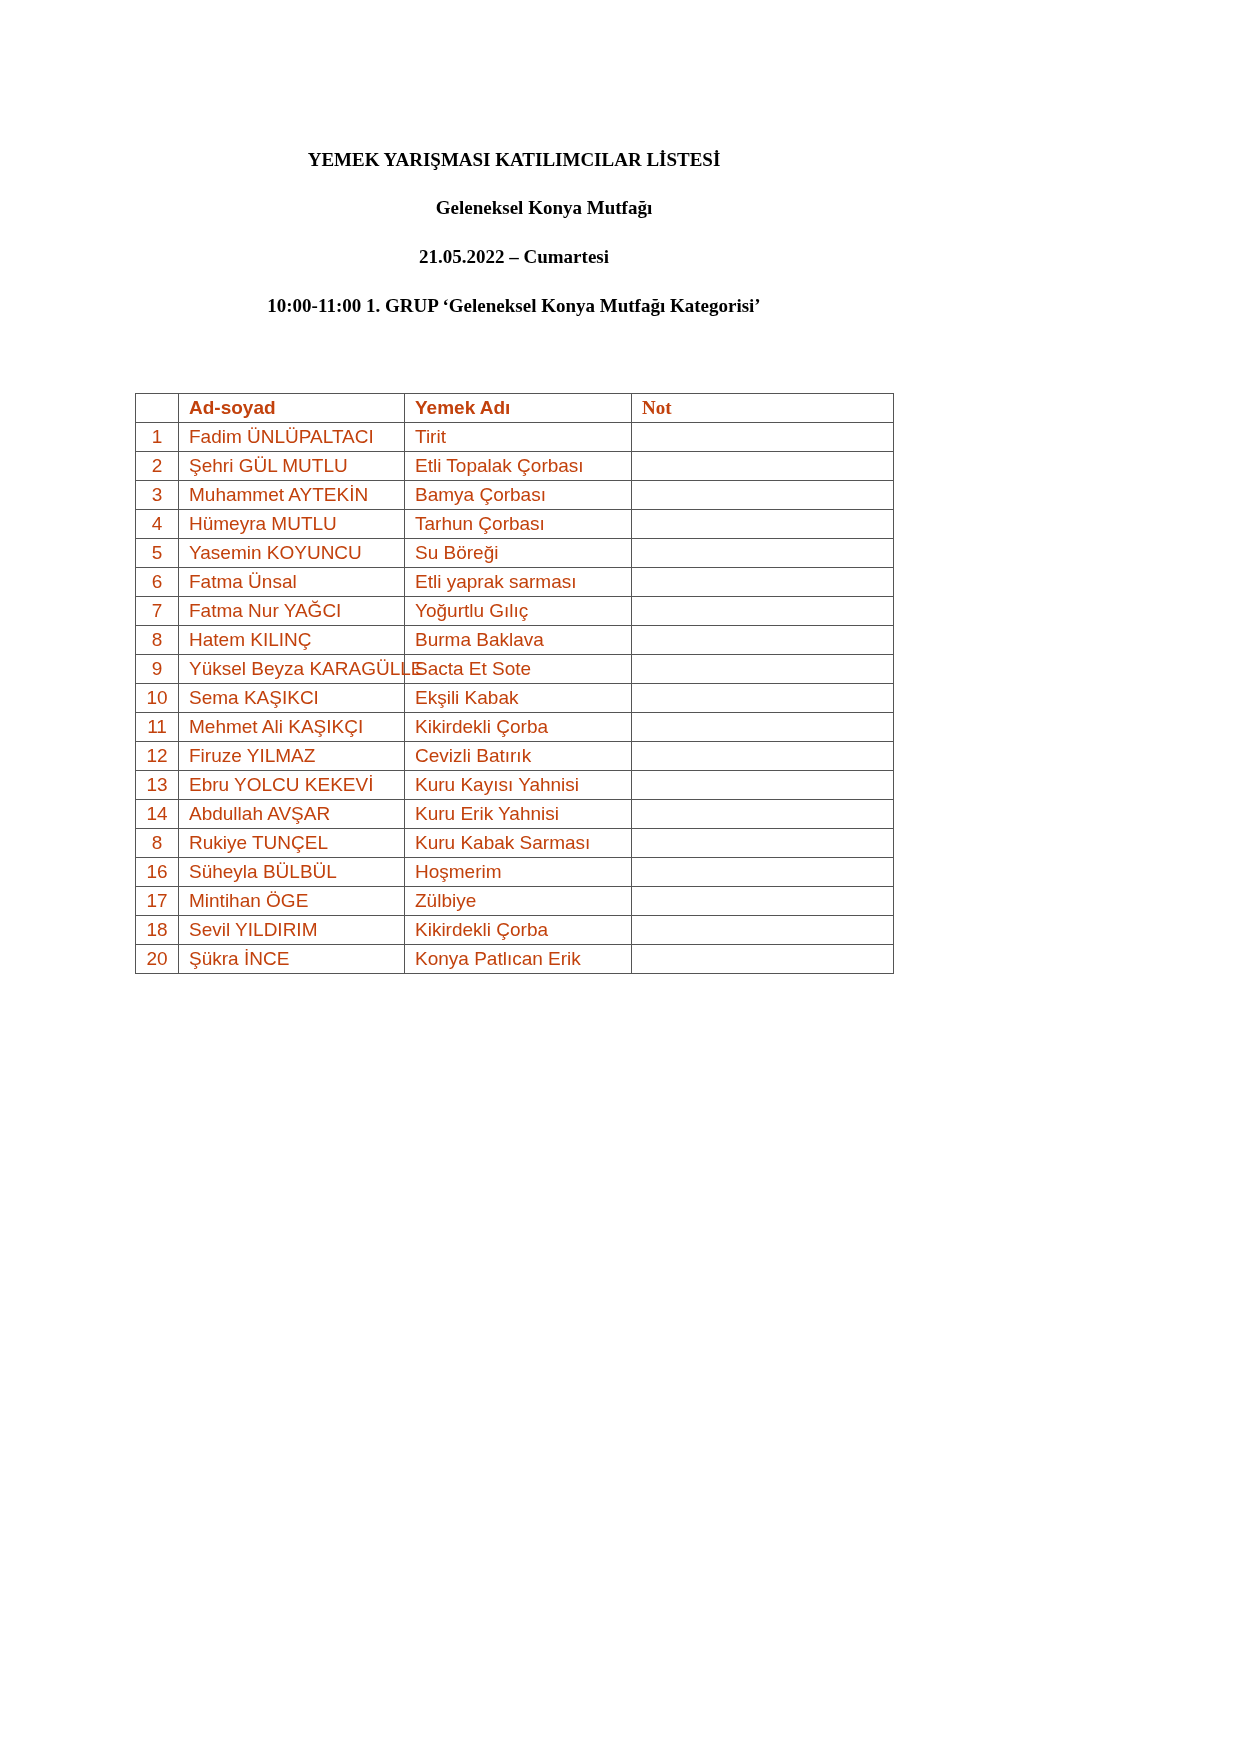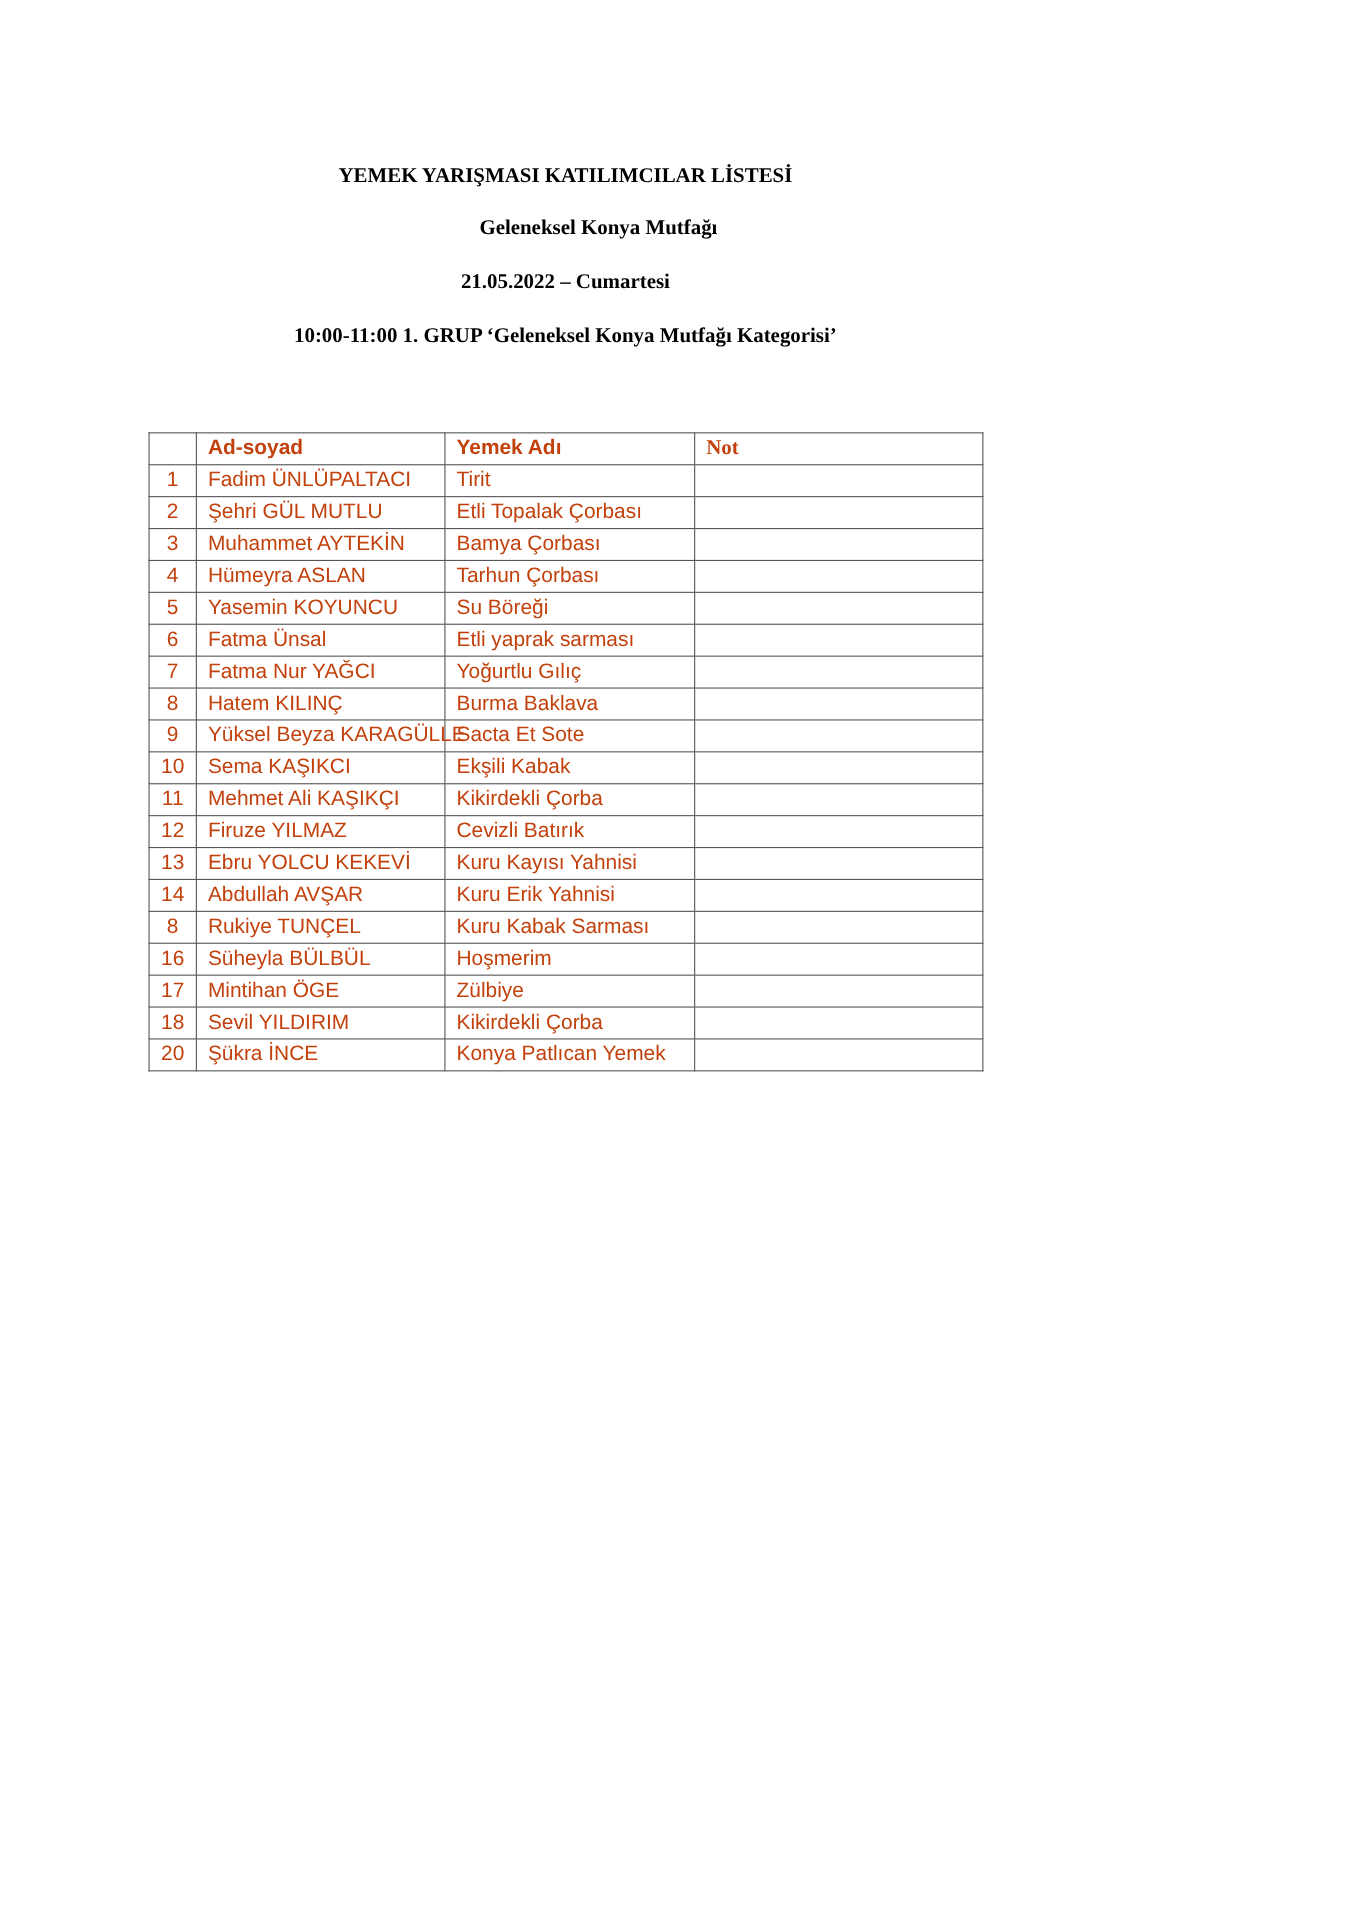--- a/index.html
+++ b/index.html
@@ -110,21 +110,21 @@
           <td></td>
         </tr>
       <tr>
           <td class="col-no">3</td>
           <td>Muhammet AYTEKİN</td>
           <td>Bamya Çorbası</td>
           <td></td>
         </tr>
       <tr>
           <td class="col-no">4</td>
-          <td>Hümeyra ASLAN</td>
+          <td>Hümeyra MUTLU</td>
           <td>Tarhun Çorbası</td>
           <td></td>
         </tr>
       <tr>
           <td class="col-no">5</td>
           <td>Yasemin KOYUNCU</td>
           <td>Su Böreği</td>
           <td></td>
         </tr>
       <tr>
@@ -201,18 +201,18 @@
         </tr>
       <tr>
           <td class="col-no">18</td>
           <td>Sevil YILDIRIM</td>
           <td>Kikirdekli Çorba</td>
           <td></td>
         </tr>
       <tr>
           <td class="col-no">20</td>
           <td>Şükra İNCE</td>
-          <td>Konya Patlıcan Yemek</td>
+          <td>Konya Patlıcan Erik</td>
           <td></td>
         </tr>
     </tbody>
   </table>
 </div>
 
 </body></html>

